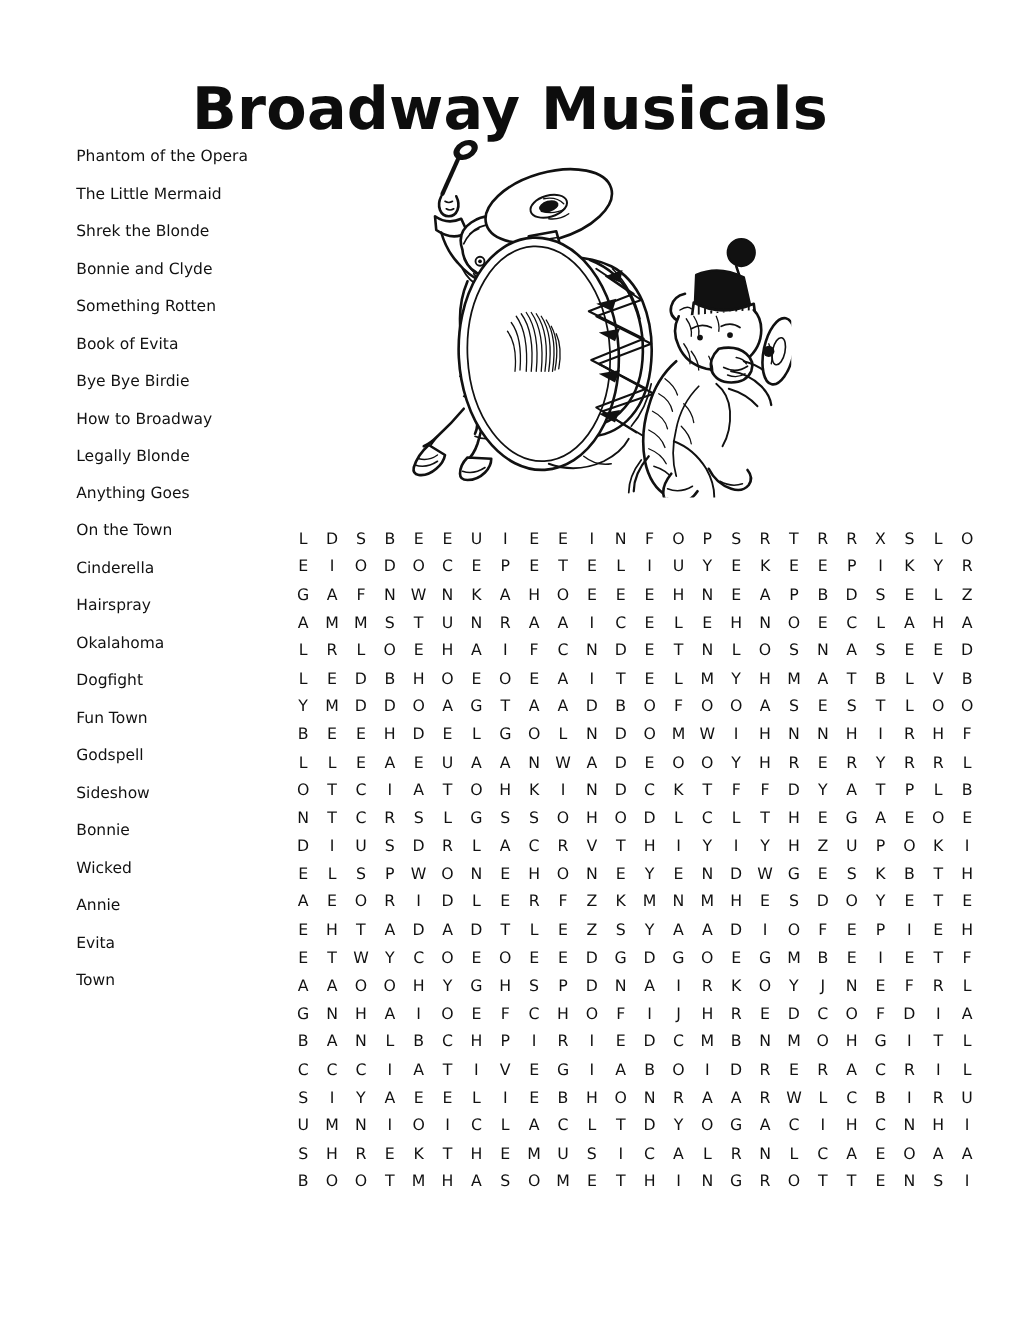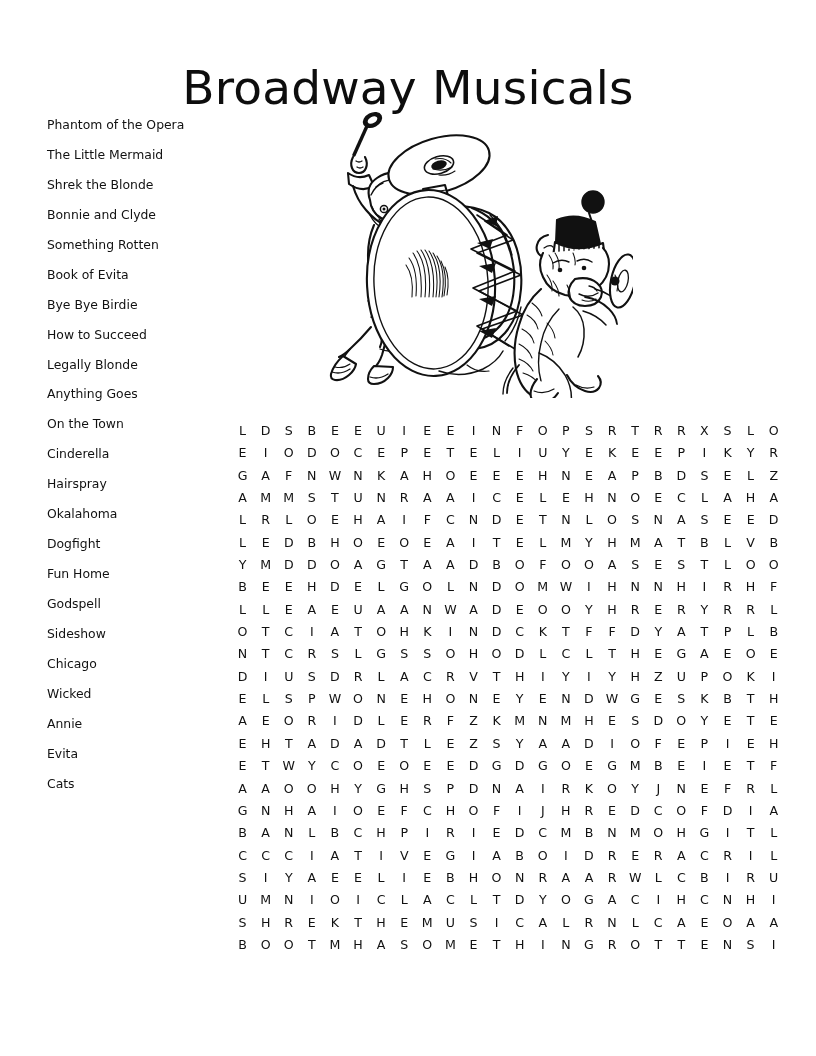--- a/index.html
+++ b/index.html
@@ -18,30 +18,30 @@
 
   
   #puzzle-title {
     position: absolute;
     left: 0;
     top: 33px;
     width: 816px;
     text-align: center;
     font-family: "DejaVu Sans", sans-serif;
     font-size: 47px;
-    font-weight: 400;
+    font-weight: 700;
     letter-spacing: 0.2px;
     line-height: 1.0;
     color: #0d0d0d;
   }
 
   
   #word-list {
     position: absolute;
-    left: 47px;
+    left: 61px;
     top: 110px;
     width: 175px;
     list-style: none;
     margin: 0;
     padding: 0;
   }
   #word-list li {
     font-family: "DejaVu Sans", sans-serif;
     font-size: 12.4px;
     font-weight: 400;
@@ -89,36 +89,36 @@
 <h1 id="puzzle-title">Broadway Musicals</h1>
 
 <ul id="word-list">
     <li>Phantom of the Opera</li>
     <li>The Little Mermaid</li>
     <li>Shrek the Blonde</li>
     <li>Bonnie and Clyde</li>
     <li>Something Rotten</li>
     <li>Book of Evita</li>
     <li>Bye Bye Birdie</li>
-    <li>How to Succeed</li>
+    <li>How to Broadway</li>
     <li>Legally Blonde</li>
     <li>Anything Goes</li>
     <li>On the Town</li>
     <li>Cinderella</li>
     <li>Hairspray</li>
     <li>Okalahoma</li>
     <li>Dogfight</li>
-    <li>Fun Home</li>
+    <li>Fun Town</li>
     <li>Godspell</li>
     <li>Sideshow</li>
-    <li>Chicago</li>
+    <li>Bonnie</li>
     <li>Wicked</li>
     <li>Annie</li>
     <li>Evita</li>
-    <li>Cats</li>
+    <li>Town</li>
   </ul>
 
 <div id="illustration">
   <svg viewBox="0 0 306 295" xmlns="http://www.w3.org/2000/svg" aria-hidden="true">
     <g fill="none" stroke="#111" stroke-width="2.1" stroke-linecap="round" stroke-linejoin="round">
 
       <g>
         <ellipse cx="45.5" cy="17" rx="9.5" ry="6.5" transform="rotate(-28 45.5 17)" fill="#111" stroke="#111" stroke-width="1.6"></ellipse>
         <ellipse cx="45.5" cy="17" rx="5.2" ry="3.2" transform="rotate(-28 45.5 17)" fill="#fff" stroke="none"></ellipse>
         <path d="M40 23 L27 52" stroke-width="3.4"></path>

